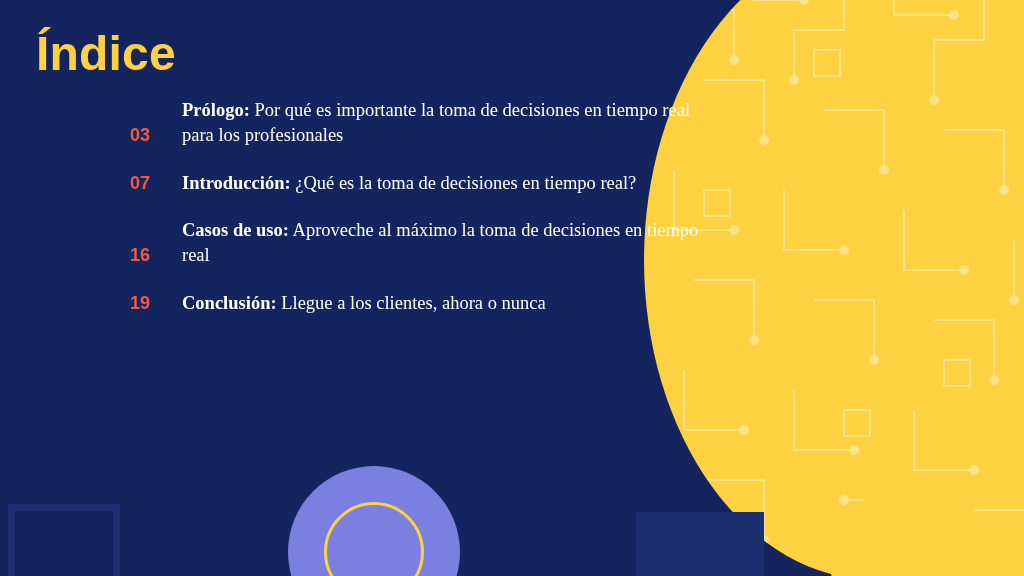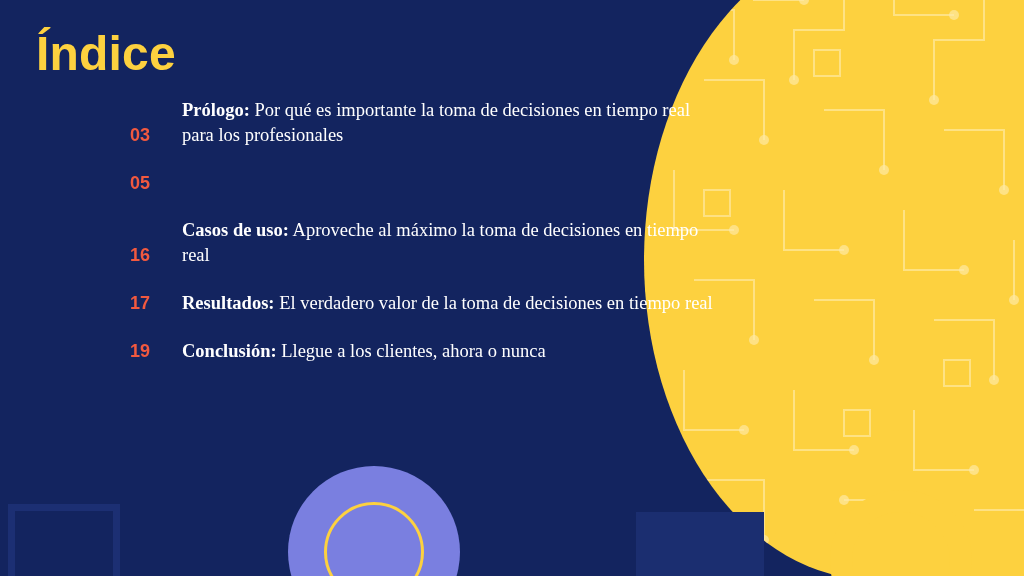--- a/index.html
+++ b/index.html
@@ -211,33 +211,30 @@
   <div class="title">Índice</div>
 
   <div class="toc">
 
     <div class="toc-item">
       <div class="toc-num">03</div>
       <div class="toc-text"><span class="toc-label">Prólogo:</span><span> Por qué es importante la toma de decisiones en tiempo real para los profesionales</span></div>
     </div>
 
     <div class="toc-item">
-      <div class="toc-num">05</div>
+      <div class="toc-num">07</div>
+      <div class="toc-text"><span class="toc-label">Introducción:</span><span> ¿Qué es la toma de decisiones en tiempo real?</span></div>
     </div>
 
 
     <div class="toc-item">
       <div class="toc-num">16</div>
       <div class="toc-text"><span class="toc-label">Casos de uso:</span><span> Aproveche al máximo la toma de decisiones en tiempo real</span></div>
     </div>
 
-    <div class="toc-item">
-      <div class="toc-num">17</div>
-      <div class="toc-text"><span class="toc-label">Resultados:</span><span> El verdadero valor de la toma de decisiones en tiempo real</span></div>
-    </div>
 
     <div class="toc-item">
       <div class="toc-num">19</div>
       <div class="toc-text"><span class="toc-label">Conclusión:</span><span> Llegue a los clientes, ahora o nunca</span></div>
     </div>
 
   </div>
 </div>
 
 </body></html>

